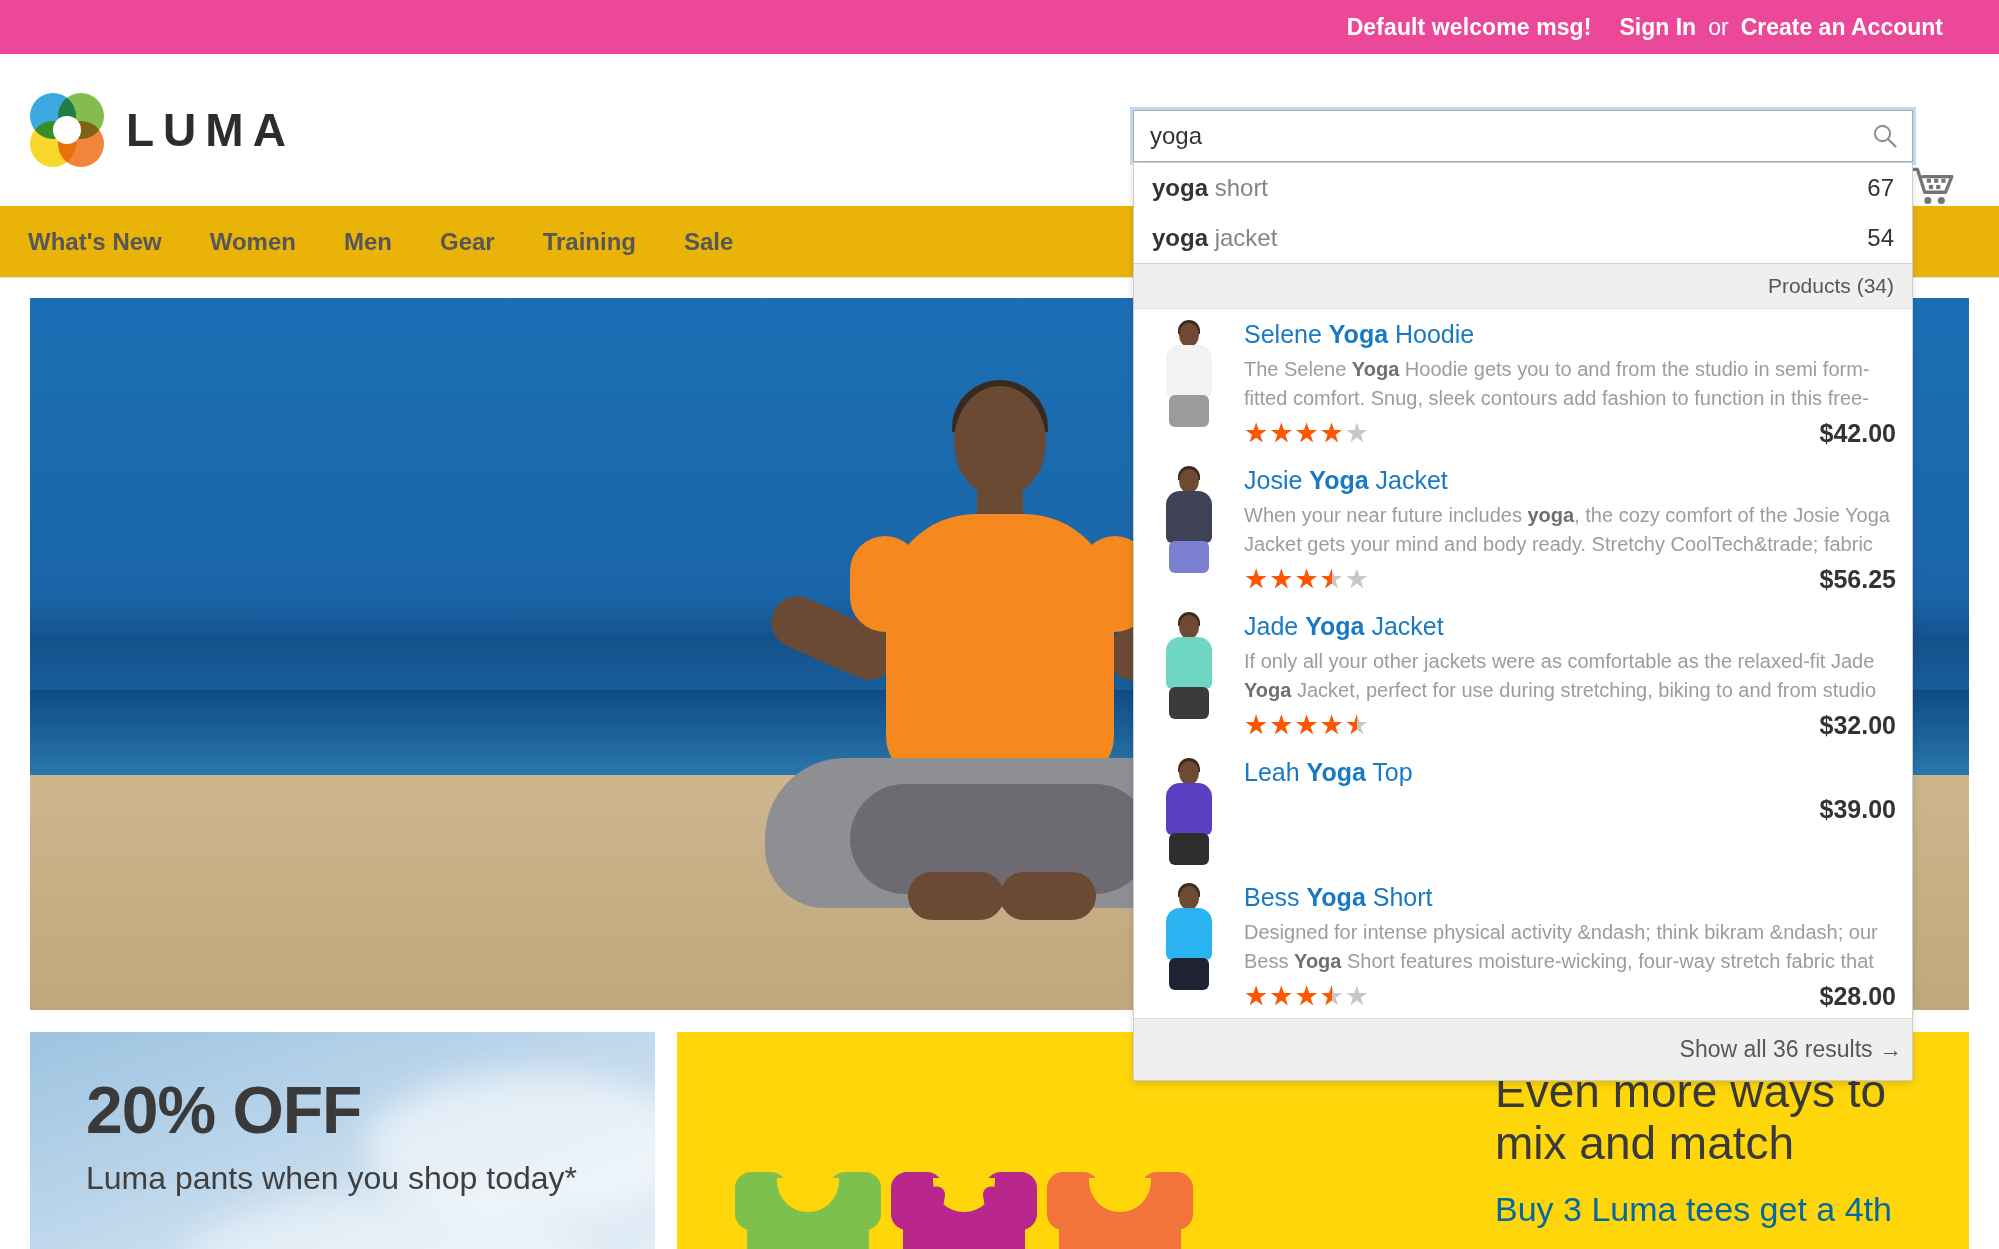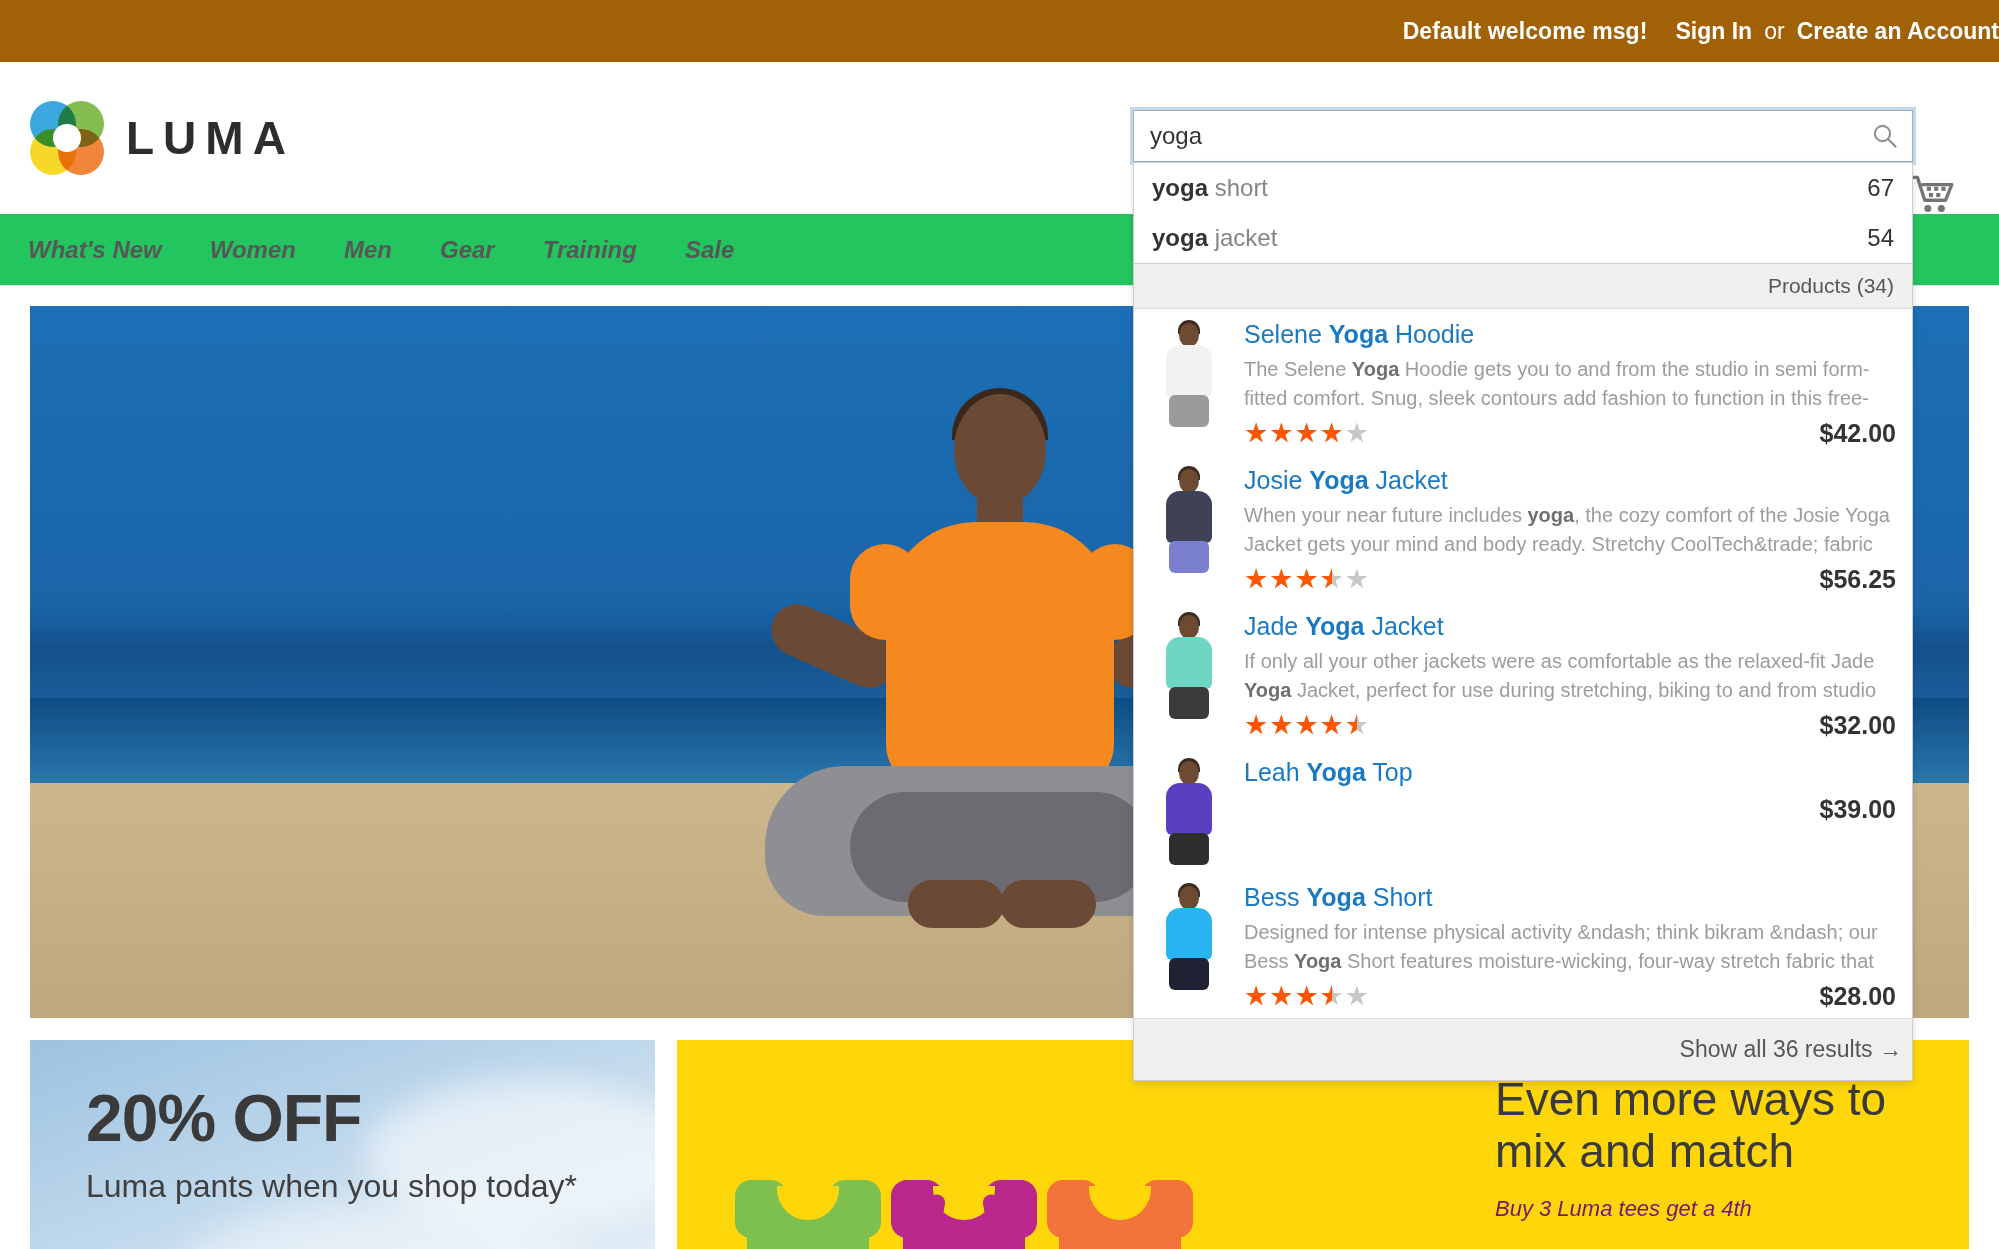--- a/index.html
+++ b/index.html
@@ -9,25 +9,26 @@
     width: 1999px; height: 1249px;
     font-family: "Liberation Sans", sans-serif;
     background: #ffffff;
     overflow: hidden;
     position: relative;
     -webkit-font-smoothing: antialiased;
   }
 
   
   .top-panel {
-    height: 62px;
-    background: #a16207;
+    height: 54px;
+    background: #ec4899;
     display: flex;
     align-items: center;
     justify-content: flex-end;
+    padding-right: 56px;
     gap: 0px;
   }
   .top-panel .welcome {
     color: #ffffff;
     font-size: 23px;
     font-weight: 700;
     letter-spacing: .1px;
     margin-right: 28px;
   }
   .top-panel a {
@@ -123,26 +124,25 @@
   .cart-btn {
     position: absolute;
     right: 42px; top: 108px;
     width: 50px; height: 50px;
     cursor: pointer;
   }
 
   
   .nav {
     height: 72px;
-    background: #22c55e;
+    background: #eab308;
     display: flex;
     align-items: center;
     padding-left: 28px;
     border-bottom: 1px solid #e4e4e4;
-    font-style: italic;
   }
   .nav-item {
     font-size: 24px;
     font-weight: 700;
     color: #575757;
     margin-right: 48px;
     cursor: pointer;
     white-space: nowrap;
   }
 
@@ -194,21 +194,21 @@
 
   .promo-right {
     flex: 1;
     position: relative;
     overflow: hidden;
     background: #ffd60a;
     cursor: pointer;
   }
   .promo-right .copy { position: absolute; right: 44px; top: 34px; text-align: left; width: 430px; }
   .promo-right .h { font-size: 46px; font-weight: 300; color: #3a3a3a; line-height: 1.12; }
-  .promo-right .p { font-size: 22px; font-weight: 300; color: #701a75; line-height: 1.3; margin-top: 18px; font-style: italic; }
+  .promo-right .p { font-size: 34px; font-weight: 300; color: #0369a1; line-height: 1.3; margin-top: 18px; }
   .tees { position: absolute; left: 56px; bottom: -18px; display: flex; align-items: flex-end; gap: 6px; }
   .tee { width: 150px; height: 190px; position: relative; }
   .tee .body { position: absolute; left: 14px; right: 14px; top: 26px; bottom: 0; border-radius: 16px 16px 6px 6px; }
   .tee .shoulder-l, .tee .shoulder-r { position: absolute; top: 12px; width: 52px; height: 58px; border-radius: 16px; }
   .tee .shoulder-l { left: 2px; } .tee .shoulder-r { right: 2px; }
   .tee .neck { position: absolute; left: 50%; transform: translateX(-50%); top: 18px; width: 62px; height: 34px; border-radius: 0 0 34px 34px; background: #ffd60a; z-index: 3; }
   .tee.green .body, .tee.green .shoulder-l, .tee.green .shoulder-r { background: #7dc04e; }
   .tee.magenta .body, .tee.magenta .shoulder-l, .tee.magenta .shoulder-r { background: #b9268c; }
   .tee.orange .body, .tee.orange .shoulder-l, .tee.orange .shoulder-r { background: #f2743a; }
   .tee.magenta .strap-l, .tee.magenta .strap-r { position: absolute; top: 26px; width: 16px; height: 86px; background: #b9268c; border-radius: 8px; z-index: 4; }

